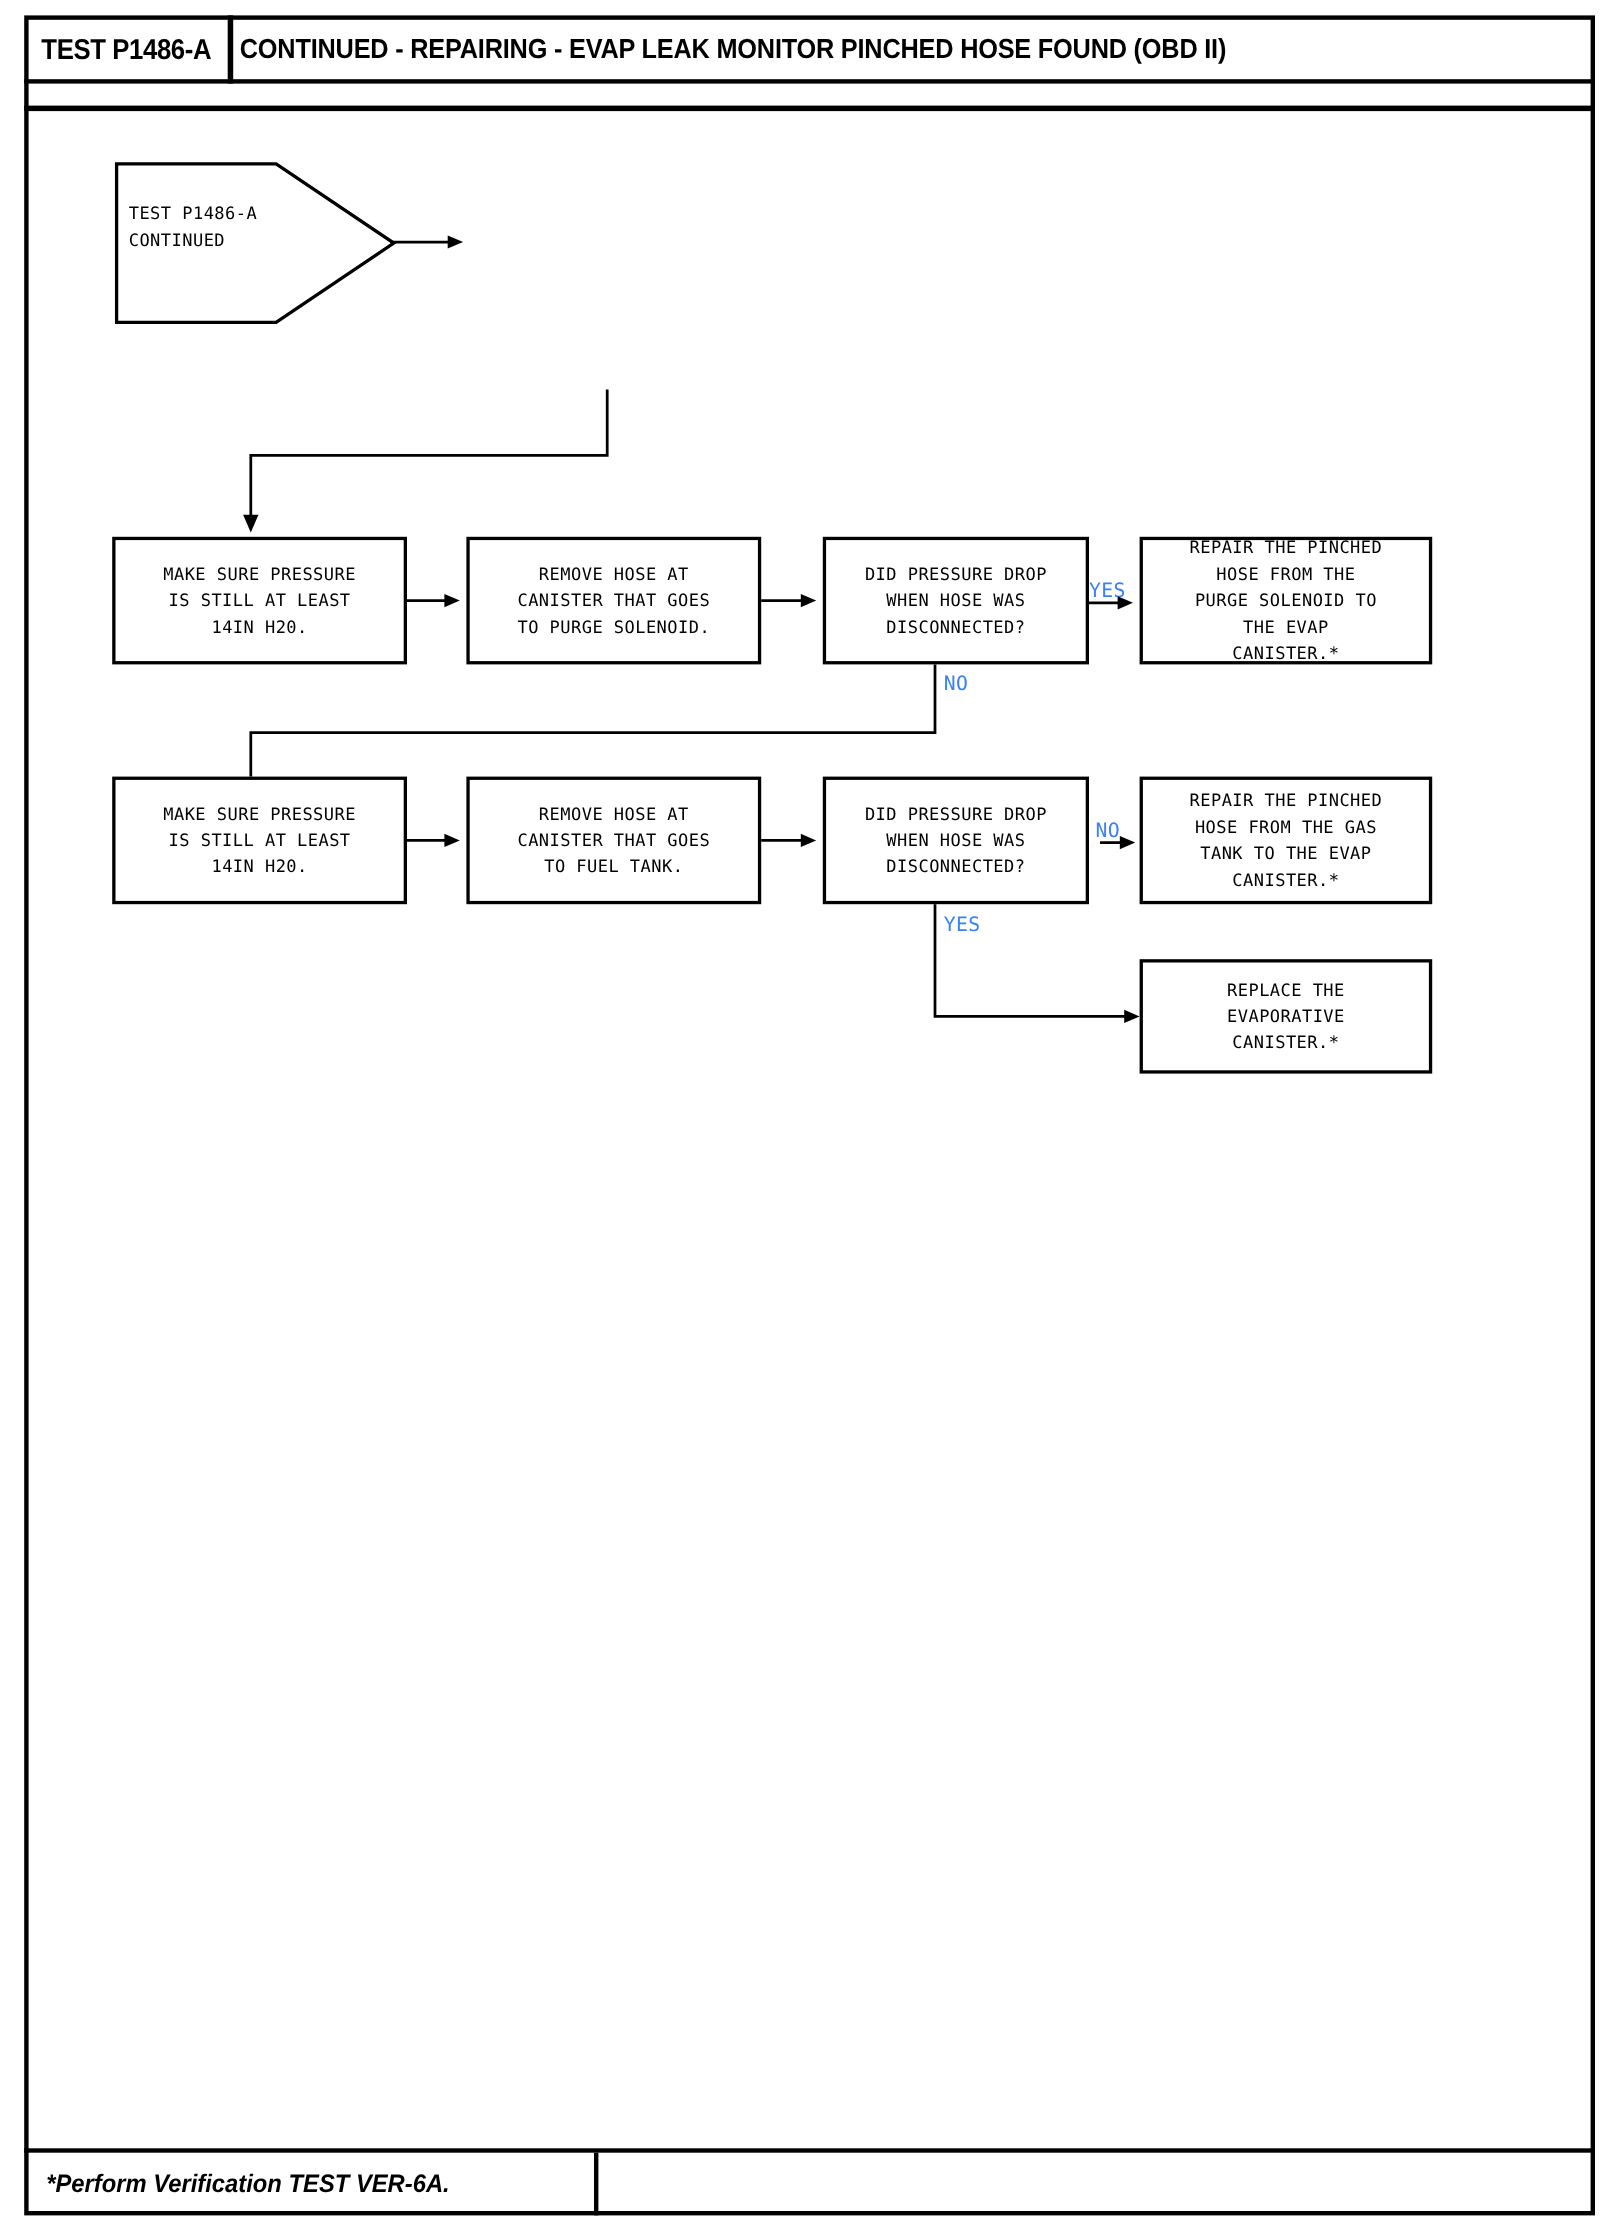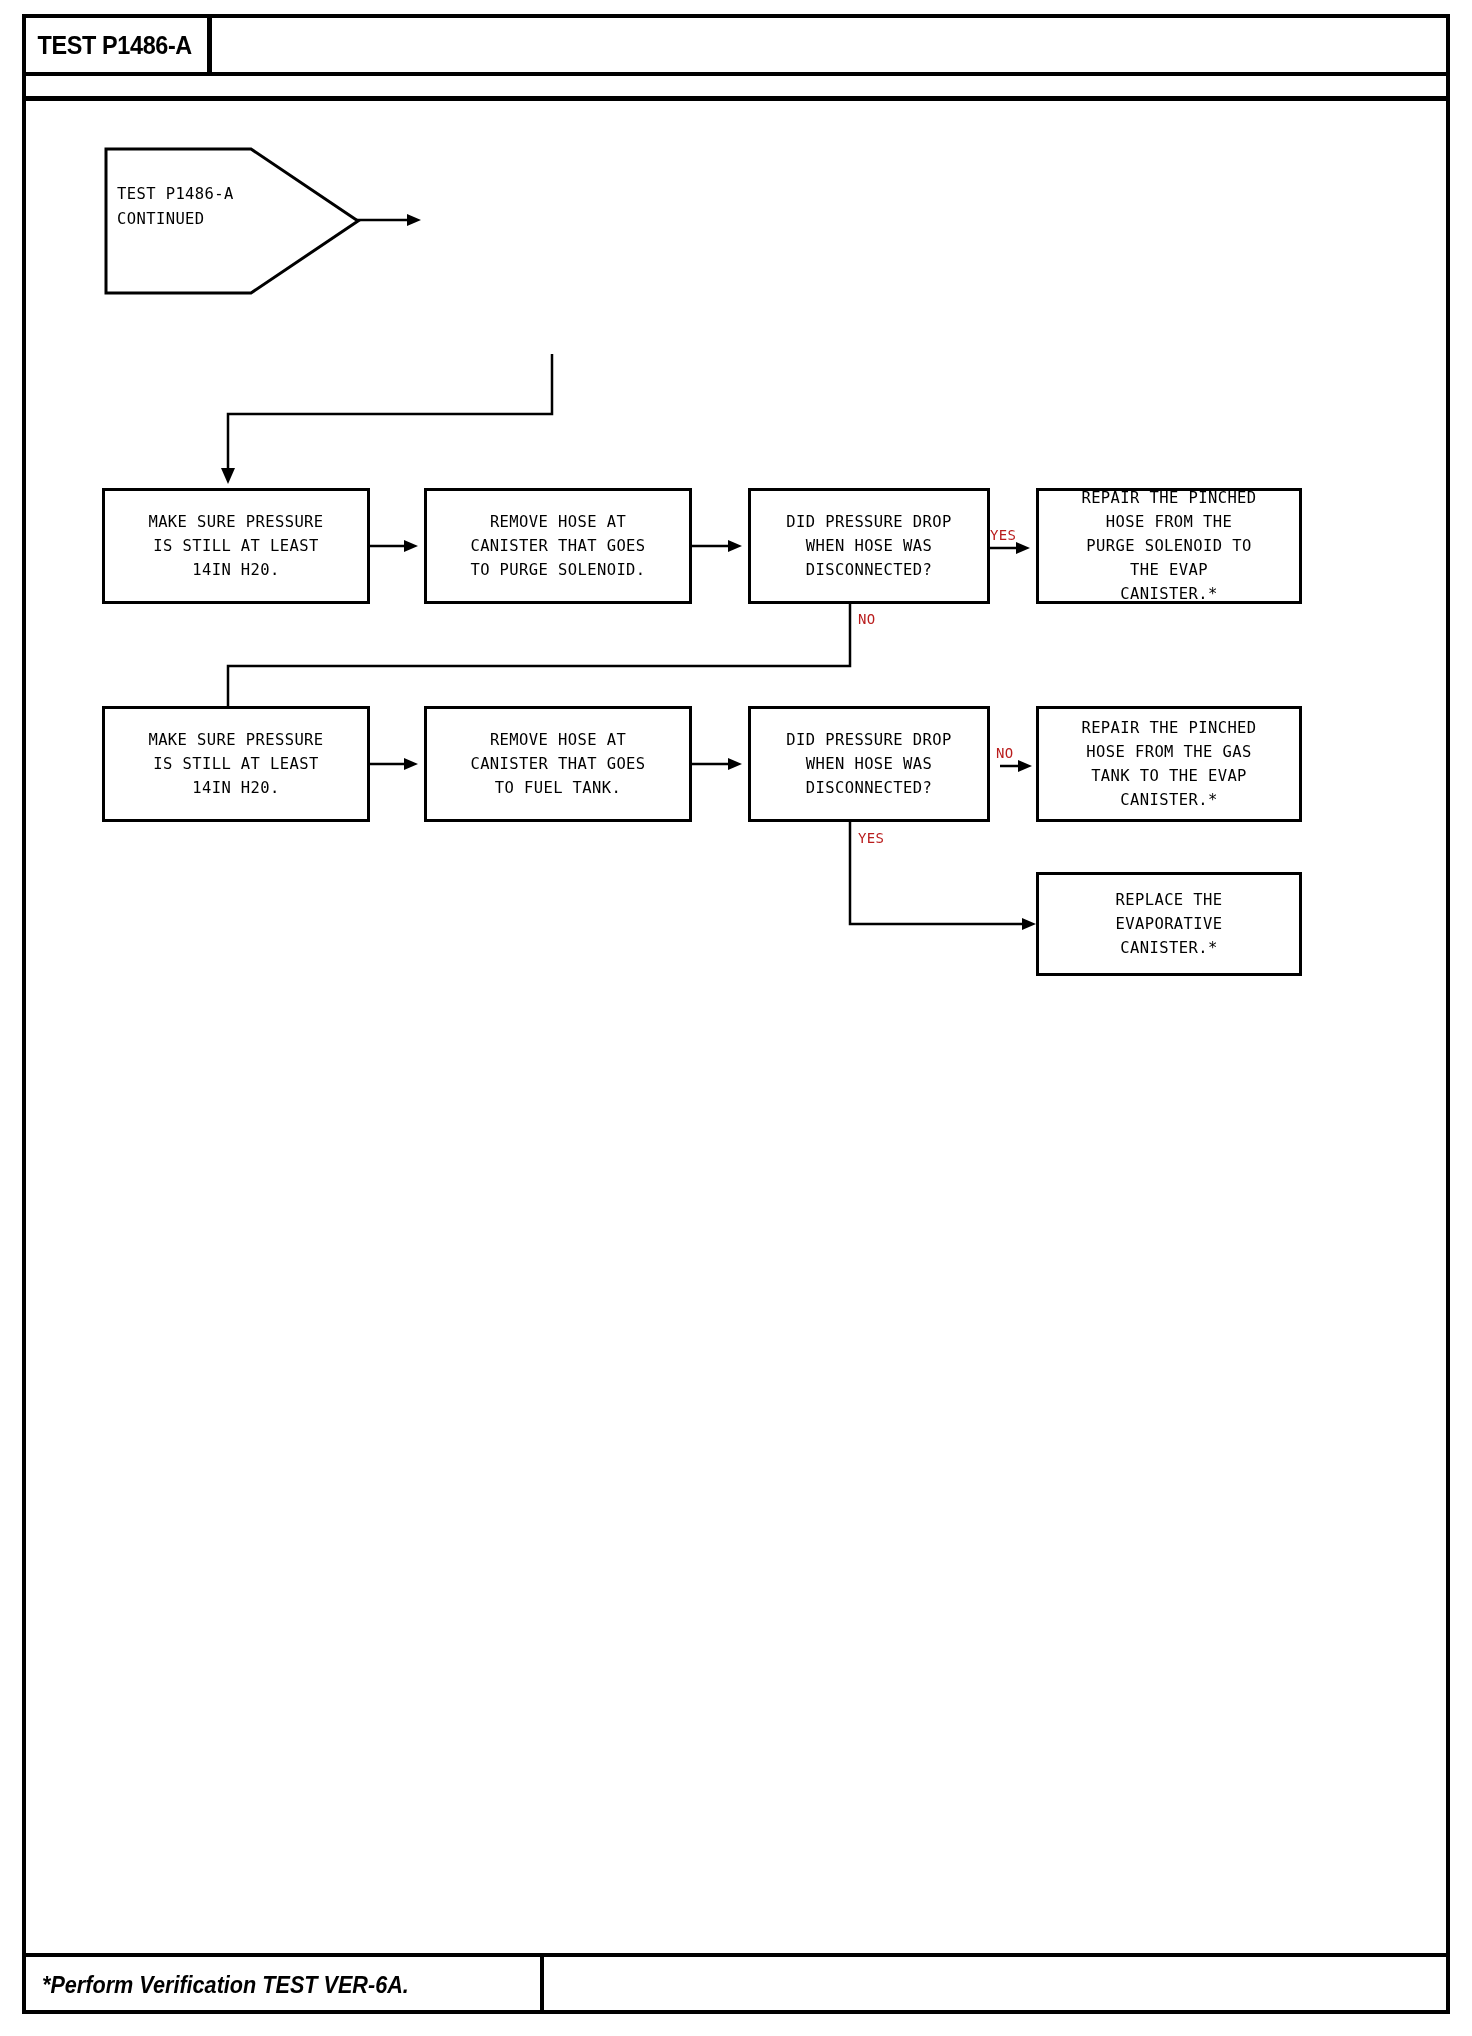--- a/index.html
+++ b/index.html
@@ -174,36 +174,39 @@
     overflow: visible;
   }
   .conn line, .conn polyline, .conn path {
     stroke: #000;
     fill: none;
   }
 
   .edge-label {
     position: absolute;
     font-family: "DejaVu Sans Mono", "Liberation Mono", monospace;
-    font-size: 14px;
+    font-size: 18px;
     letter-spacing: 0.3px;
-    color: #b91c1c;
+    color: #3b82f6;
     white-space: nowrap;
   }
 </style>
 </head>
 <body>
 
 <div class="page">
 
   <div class="outer-frame"></div>
 
   <div class="header-band"></div>
   <div class="header-testbox">
     <span class="header-testbox-label">TEST P1486-A</span>
+  </div>
+  <div class="header-title">
+    <span class="header-title-label">CONTINUED - REPAIRING - EVAP LEAK MONITOR PINCHED HOSE FOUND (OBD II)</span>
   </div>
   <div class="header-rule"></div>
 
   <div class="pentagon">
     <svg width="262" height="150" viewBox="0 0 262 150">
       <polygon points="2,67 148,67 148,2 260,76 148,148 148,133 2,133" fill="#ffffff" stroke="#000000" stroke-width="3" style="display:none"></polygon>
       <path d="M 2,67 L 148,67 L 148,4 L 258,76 L 148,147 L 148,133 L 2,133" fill="none" stroke="#000000" stroke-width="3" style="display:none"></path>
 
       <polygon points="3,3 148,3 255,75 148,147 3,147" fill="#ffffff" stroke="#000000" stroke-width="3"></polygon>
     </svg>

